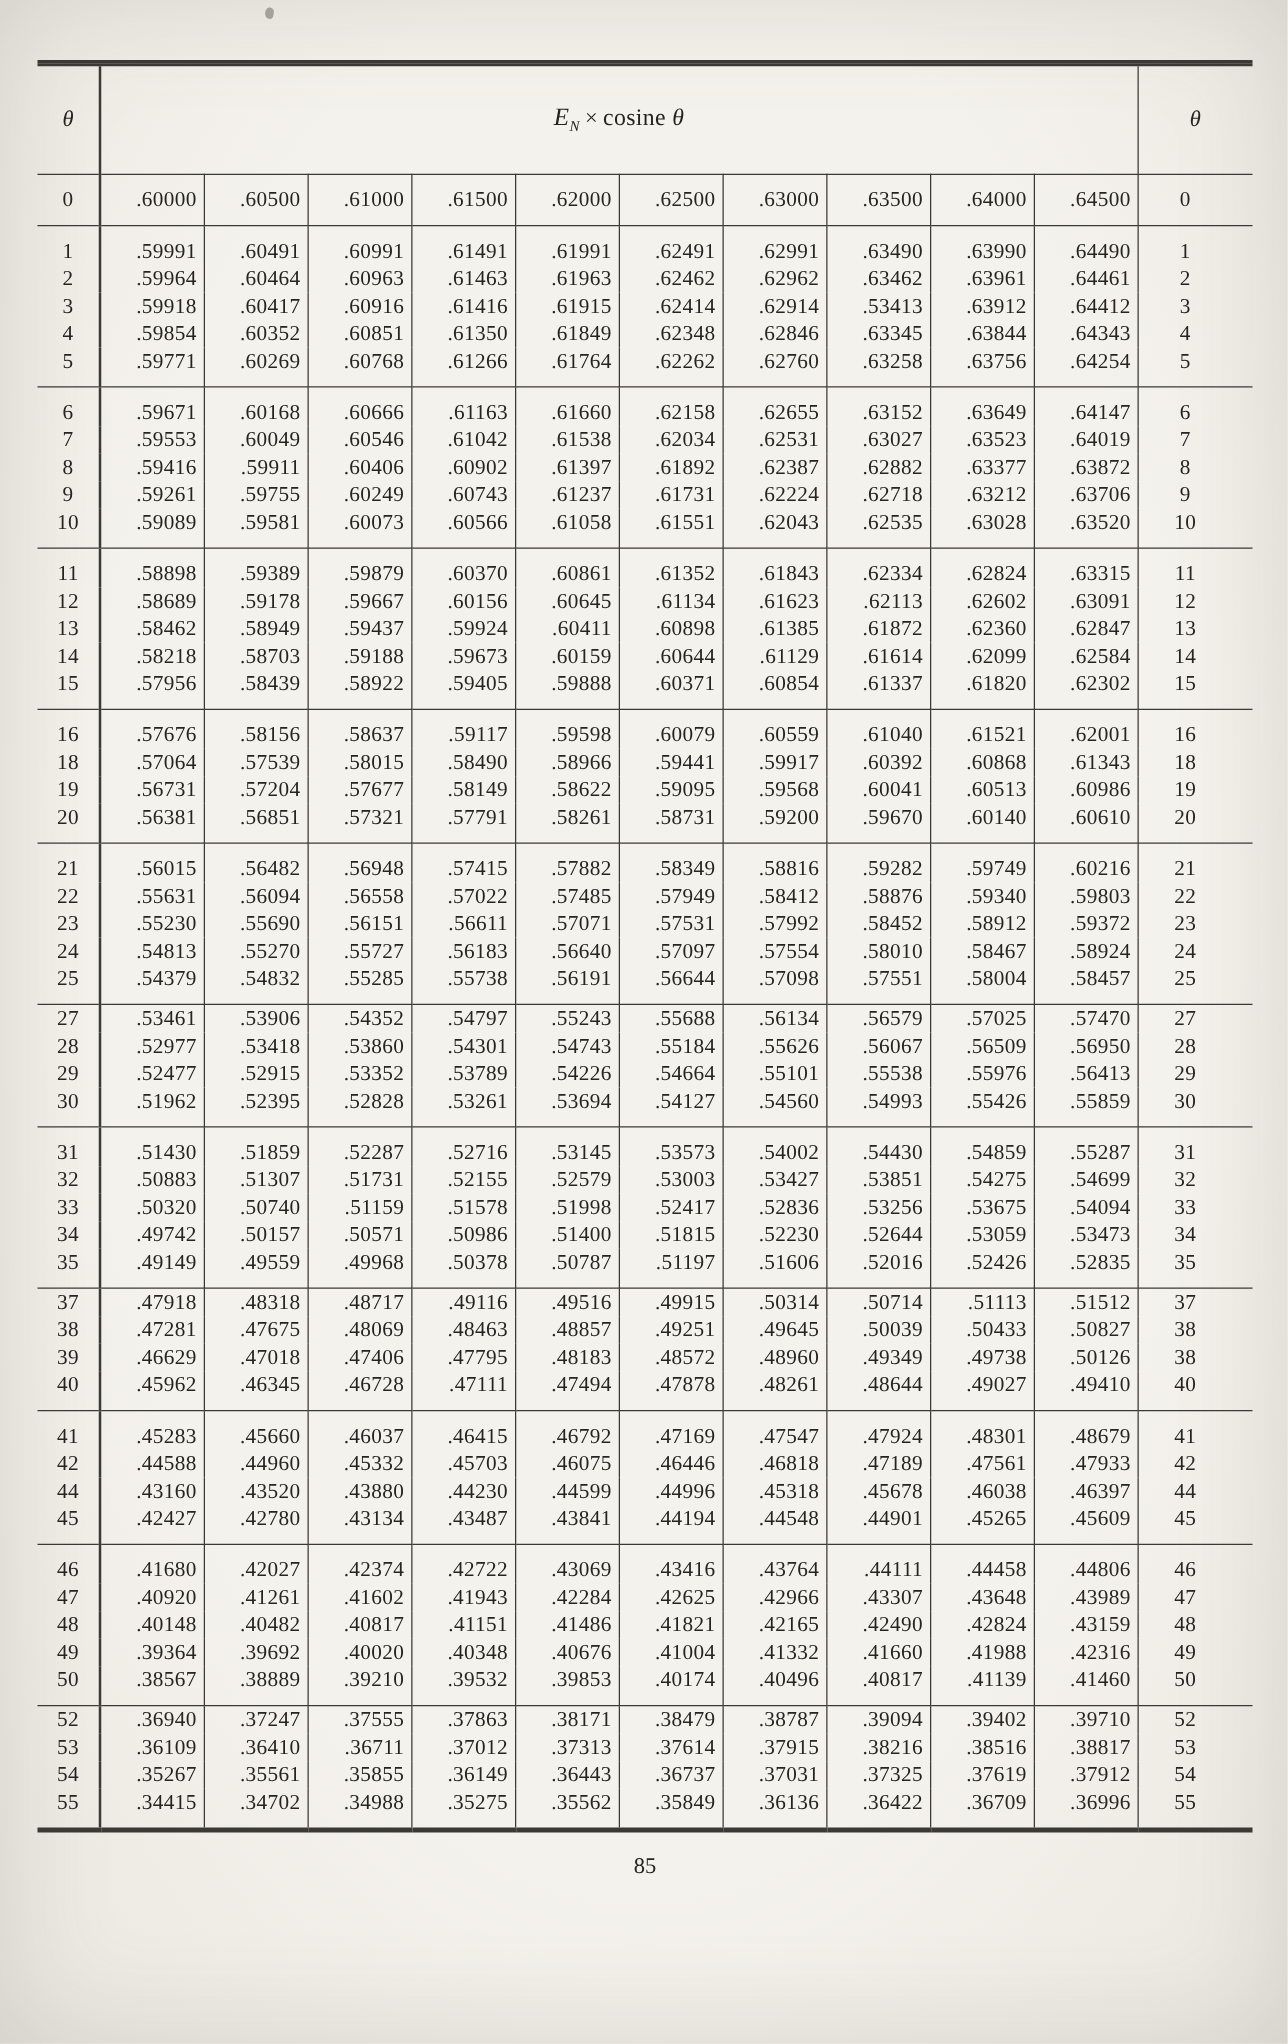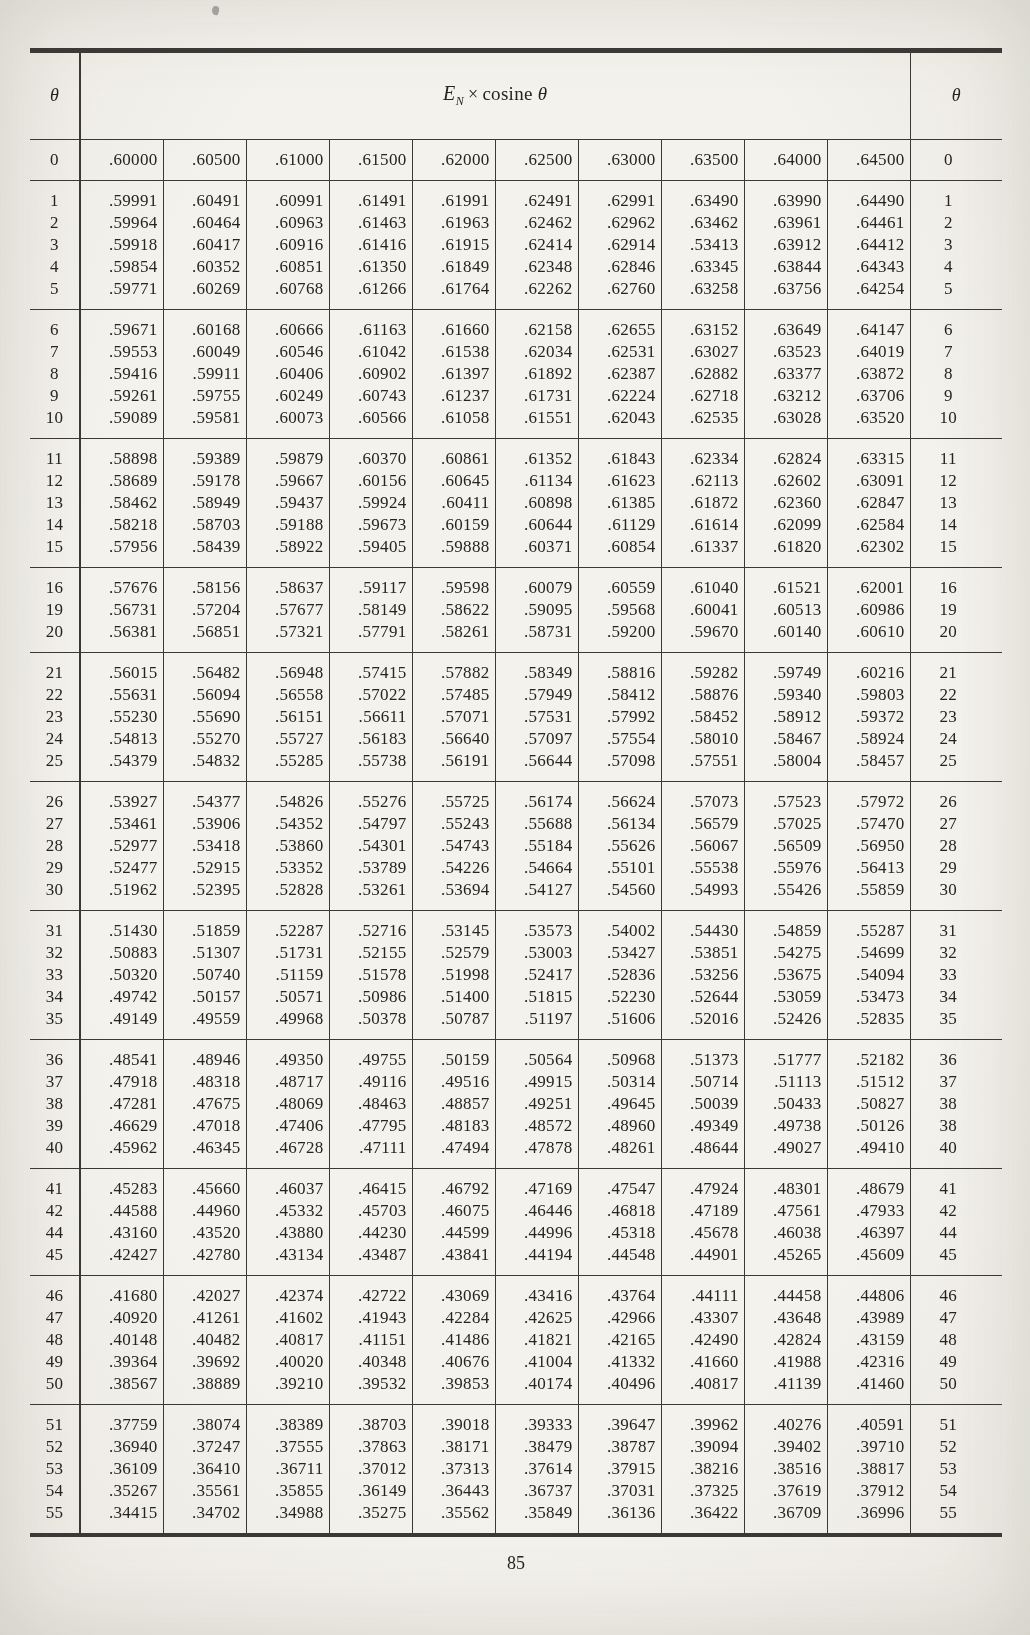--- a/index.html
+++ b/index.html
@@ -361,20 +361,34 @@
           <td class="val">.59117</td>
           <td class="val">.59598</td>
           <td class="val">.60079</td>
           <td class="val">.60559</td>
           <td class="val">.61040</td>
           <td class="val">.61521</td>
           <td class="val last">.62001</td>
           <td class="thr">16</td>
         </tr>
         <tr>
+          <td class="thl">18</td>
+          <td class="val">.57064</td>
+          <td class="val">.57539</td>
+          <td class="val">.58015</td>
+          <td class="val">.58490</td>
+          <td class="val">.58966</td>
+          <td class="val">.59441</td>
+          <td class="val">.59917</td>
+          <td class="val">.60392</td>
+          <td class="val">.60868</td>
+          <td class="val last">.61343</td>
+          <td class="thr">18</td>
+        </tr>
+        <tr>
           <td class="thl">19</td>
           <td class="val">.56731</td>
           <td class="val">.57204</td>
           <td class="val">.57677</td>
           <td class="val">.58149</td>
           <td class="val">.58622</td>
           <td class="val">.59095</td>
           <td class="val">.59568</td>
           <td class="val">.60041</td>
           <td class="val">.60513</td>
@@ -462,34 +476,20 @@
           <td class="val">.56191</td>
           <td class="val">.56644</td>
           <td class="val">.57098</td>
           <td class="val">.57551</td>
           <td class="val">.58004</td>
           <td class="val last">.58457</td>
           <td class="thr">25</td>
         </tr>
       </tbody>
       <tbody class="group">
-        <tr class="first">
-          <td class="thl">26</td>
-          <td class="val">.53927</td>
-          <td class="val">.54377</td>
-          <td class="val">.54826</td>
-          <td class="val">.55276</td>
-          <td class="val">.55725</td>
-          <td class="val">.56174</td>
-          <td class="val">.56624</td>
-          <td class="val">.57073</td>
-          <td class="val">.57523</td>
-          <td class="val last">.57972</td>
-          <td class="thr">26</td>
-        </tr>
         <tr>
           <td class="thl">27</td>
           <td class="val">.53461</td>
           <td class="val">.53906</td>
           <td class="val">.54352</td>
           <td class="val">.54797</td>
           <td class="val">.55243</td>
           <td class="val">.55688</td>
           <td class="val">.56134</td>
           <td class="val">.56579</td>
@@ -606,34 +606,20 @@
           <td class="val">.50787</td>
           <td class="val">.51197</td>
           <td class="val">.51606</td>
           <td class="val">.52016</td>
           <td class="val">.52426</td>
           <td class="val last">.52835</td>
           <td class="thr">35</td>
         </tr>
       </tbody>
       <tbody class="group">
-        <tr class="first">
-          <td class="thl">36</td>
-          <td class="val">.48541</td>
-          <td class="val">.48946</td>
-          <td class="val">.49350</td>
-          <td class="val">.49755</td>
-          <td class="val">.50159</td>
-          <td class="val">.50564</td>
-          <td class="val">.50968</td>
-          <td class="val">.51373</td>
-          <td class="val">.51777</td>
-          <td class="val last">.52182</td>
-          <td class="thr">36</td>
-        </tr>
         <tr>
           <td class="thl">37</td>
           <td class="val">.47918</td>
           <td class="val">.48318</td>
           <td class="val">.48717</td>
           <td class="val">.49116</td>
           <td class="val">.49516</td>
           <td class="val">.49915</td>
           <td class="val">.50314</td>
           <td class="val">.50714</td>
@@ -808,34 +794,20 @@
           <td class="val">.39853</td>
           <td class="val">.40174</td>
           <td class="val">.40496</td>
           <td class="val">.40817</td>
           <td class="val">.41139</td>
           <td class="val last">.41460</td>
           <td class="thr">50</td>
         </tr>
       </tbody>
       <tbody class="group final">
-        <tr class="first">
-          <td class="thl">51</td>
-          <td class="val">.37759</td>
-          <td class="val">.38074</td>
-          <td class="val">.38389</td>
-          <td class="val">.38703</td>
-          <td class="val">.39018</td>
-          <td class="val">.39333</td>
-          <td class="val">.39647</td>
-          <td class="val">.39962</td>
-          <td class="val">.40276</td>
-          <td class="val last">.40591</td>
-          <td class="thr">51</td>
-        </tr>
         <tr>
           <td class="thl">52</td>
           <td class="val">.36940</td>
           <td class="val">.37247</td>
           <td class="val">.37555</td>
           <td class="val">.37863</td>
           <td class="val">.38171</td>
           <td class="val">.38479</td>
           <td class="val">.38787</td>
           <td class="val">.39094</td>

